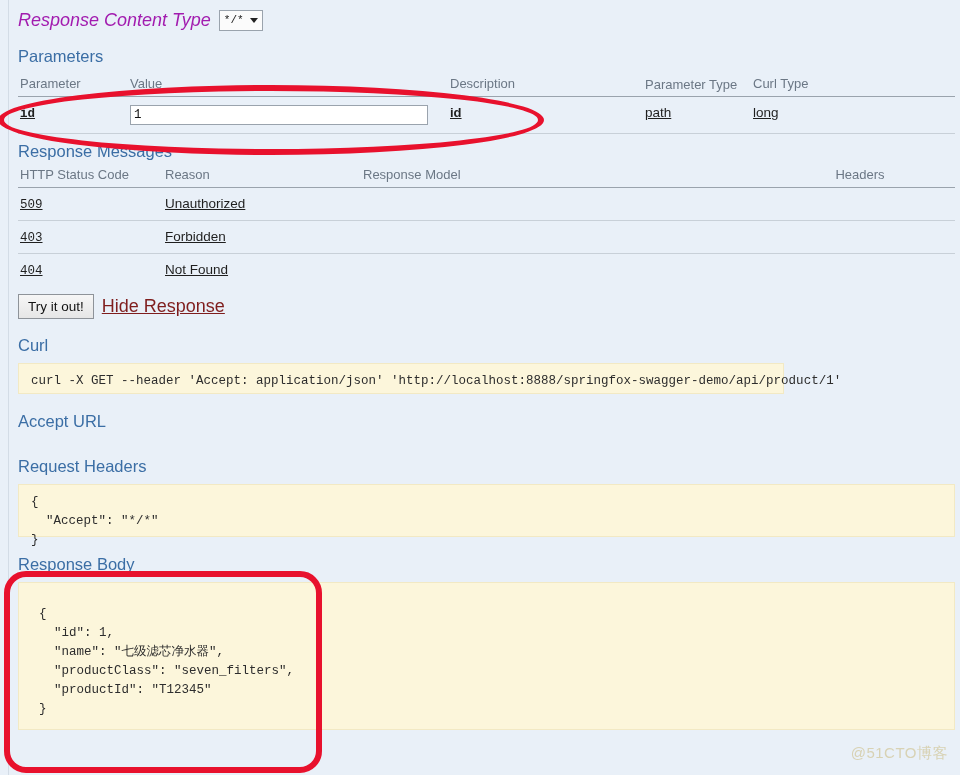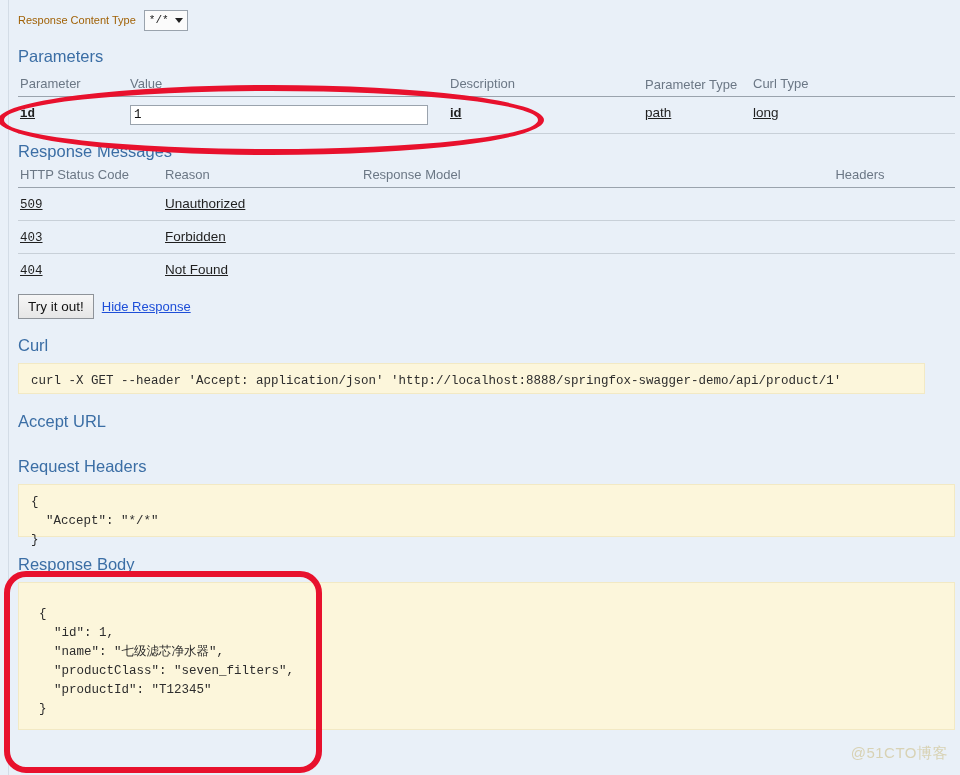--- a/index.html
+++ b/index.html
@@ -55,22 +55,23 @@
   }
 
   
   .rct-row {
     display: flex;
     align-items: center;
     height: 32px;
     padding-top: 4px;
   }
   .rct-label {
-    font-size: 11px;
-    color: #a16207;
+    font-size: 18px;
+    color: #a21caf;
+    font-style: italic;
   }
   .rct-select {
     margin-left: 8px;
     display: inline-flex;
     align-items: center;
     gap: 6px;
     border: 1px solid #9aa3ad;
     background: #fbfbfb;
     height: 19px;
     padding: 0 4px;
@@ -146,22 +147,22 @@
   .try-btn {
     background: linear-gradient(#f6f6f6, #e6e6e6);
     border: 1px solid #8e9399;
     padding: 4px 9px;
     font-size: 13.5px;
     color: #111;
     cursor: pointer;
     font-family: "Liberation Sans", sans-serif;
   }
   .hide-link {
-    color: #1d4ed8;
-    font-size: 13px;
+    color: #7f1d1d;
+    font-size: 18px;
     text-decoration: underline;
     cursor: pointer;
   }
 
   
   .annot {
     position: absolute;
     border: 6px solid #e8112d;
     pointer-events: none;
   }
@@ -290,21 +291,21 @@
     </table>
 
     <div class="actions" style="margin-left:-10px;padding-left:10px;">
       <button class="try-btn">Try it out!</button>
       <span class="hide-link">Hide Response</span>
     </div>
 
     <div style="height:16px"></div>
     <h3 class="section-title">Curl</h3>
     <div style="height:8px"></div>
-    <div class="code-box" style="width:907px;height:31px;padding-top:8px;">curl -X GET --header 'Accept: application/json' 'http://localhost:8888/springfox-swagger-demo/api/product/1'</div>
+    <div class="code-box" style="width:766px;height:31px;padding-top:8px;">curl -X GET --header 'Accept: application/json' 'http://localhost:8888/springfox-swagger-demo/api/product/1'</div>
 
     <div style="height:17px"></div>
     <h3 class="section-title">Accept URL</h3>
     <div style="height:8px"></div>
 
     <div style="height:17px"></div>
     <h3 class="section-title">Request Headers</h3>
     <div style="height:8px"></div>
     <div class="code-box" style="width:937px;height:53px;padding-top:8px;">{
   "Accept": "*/*"

